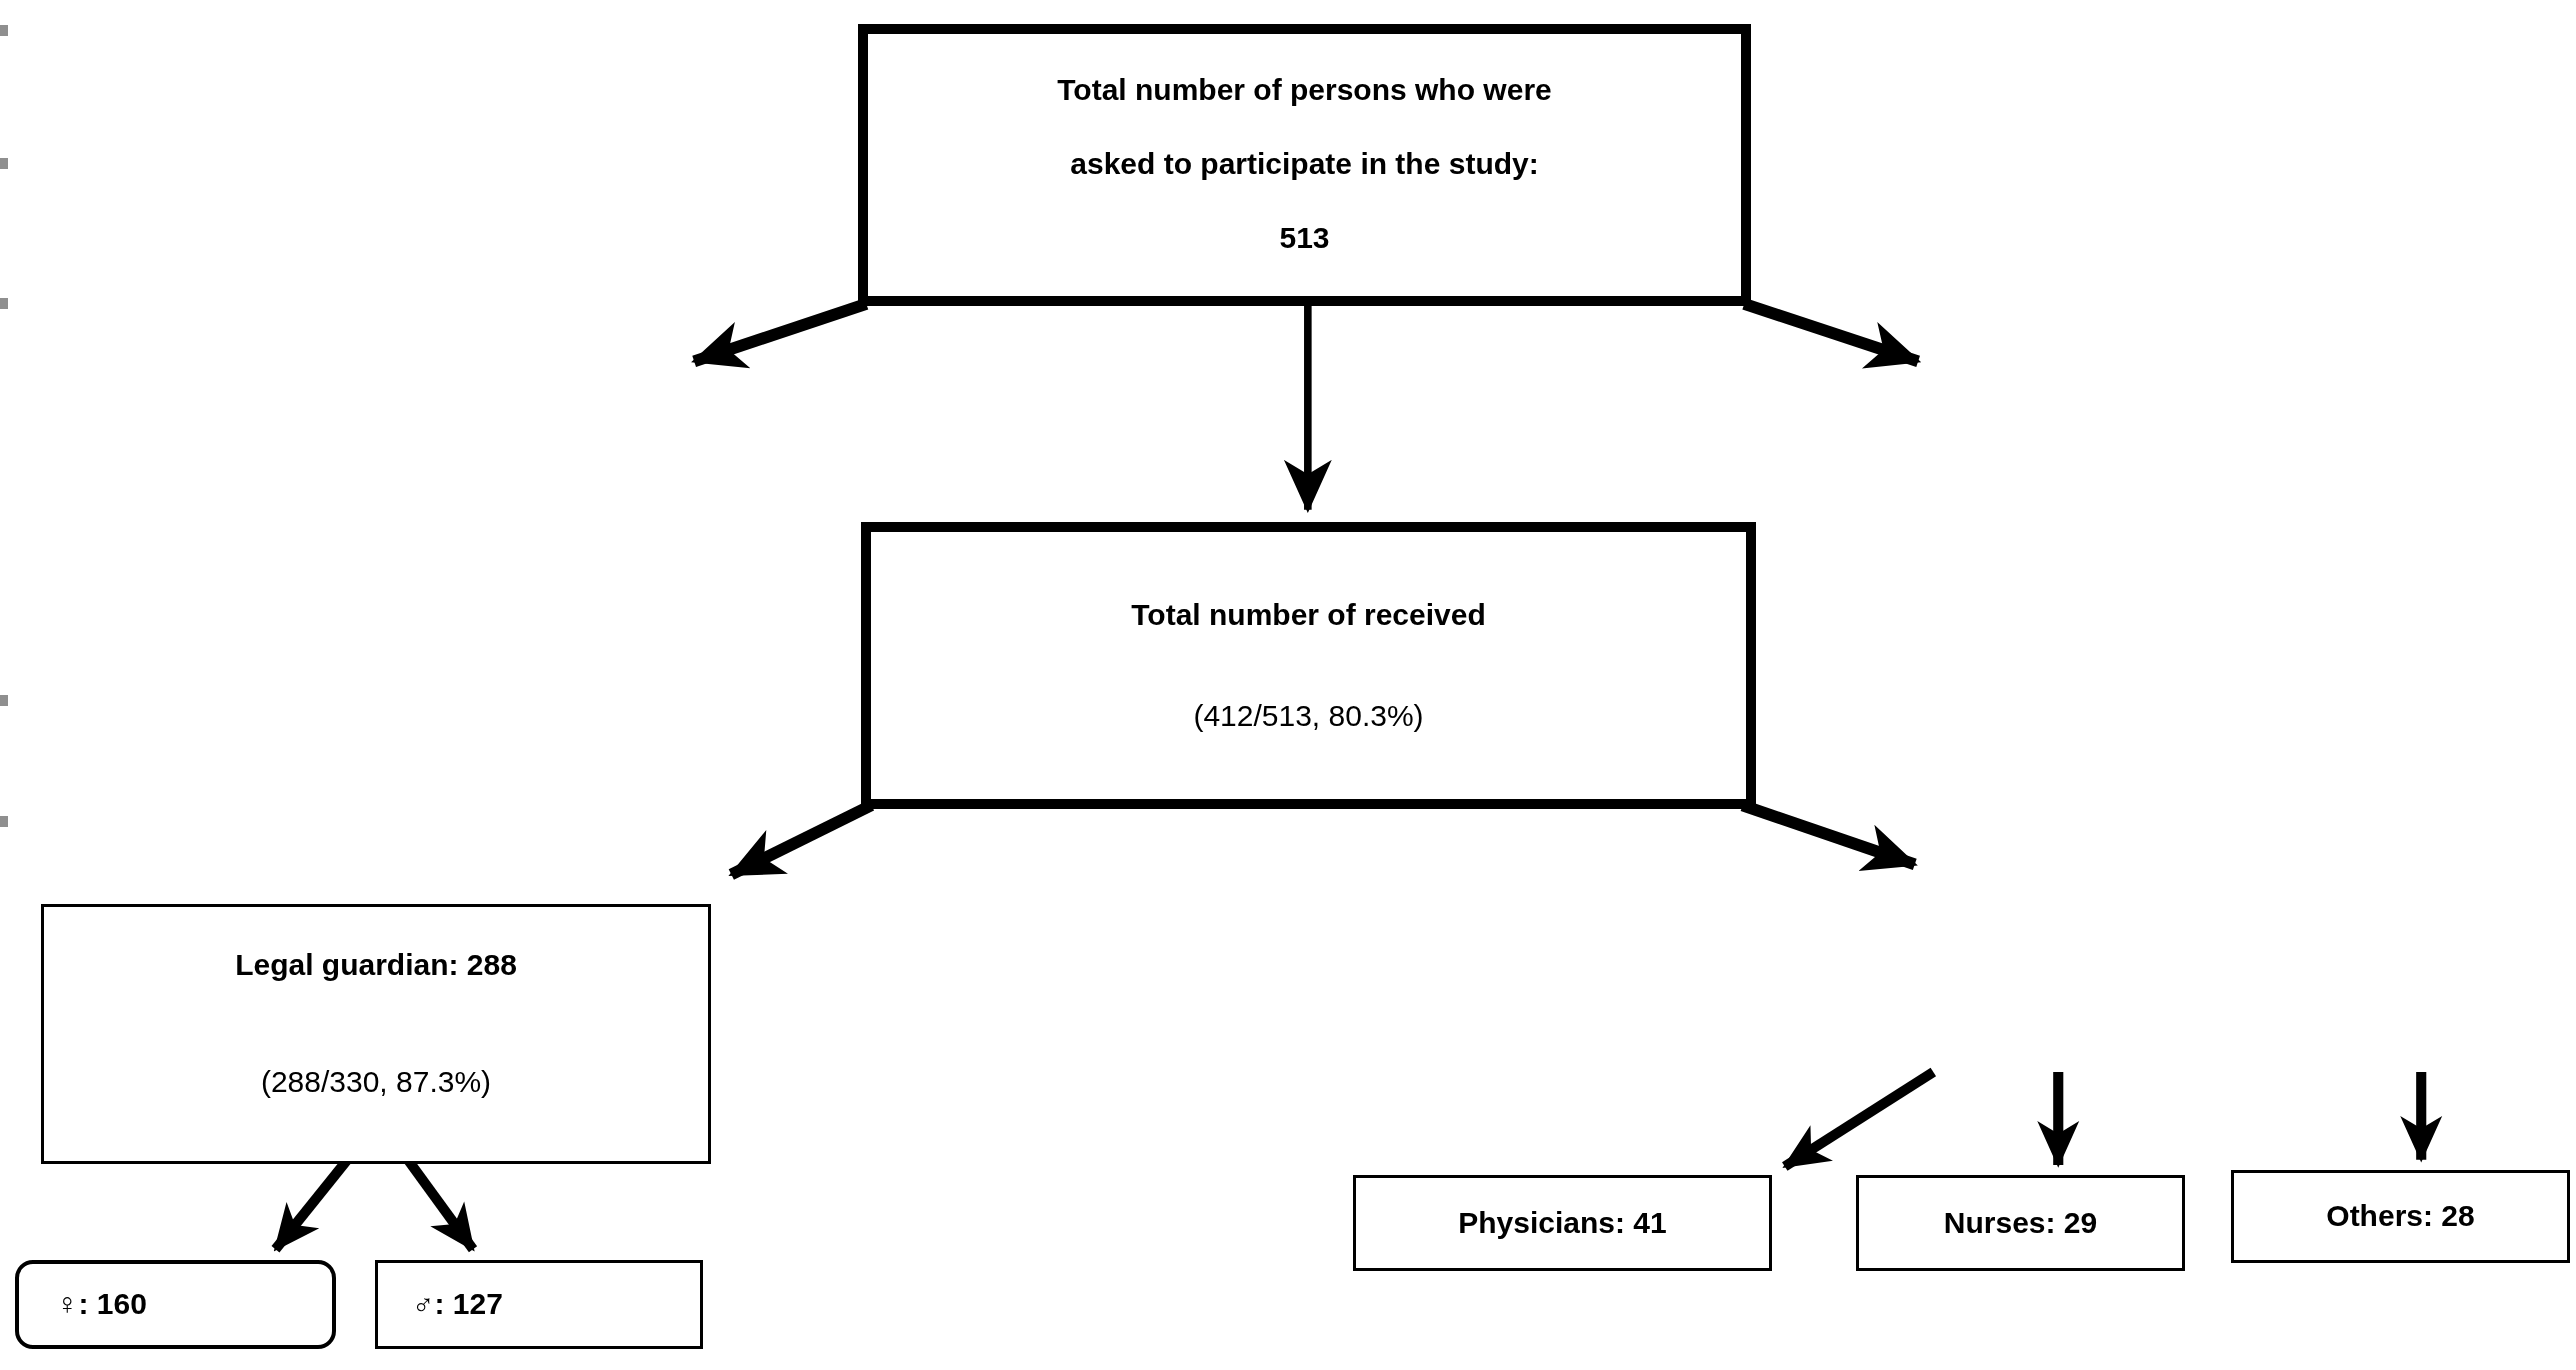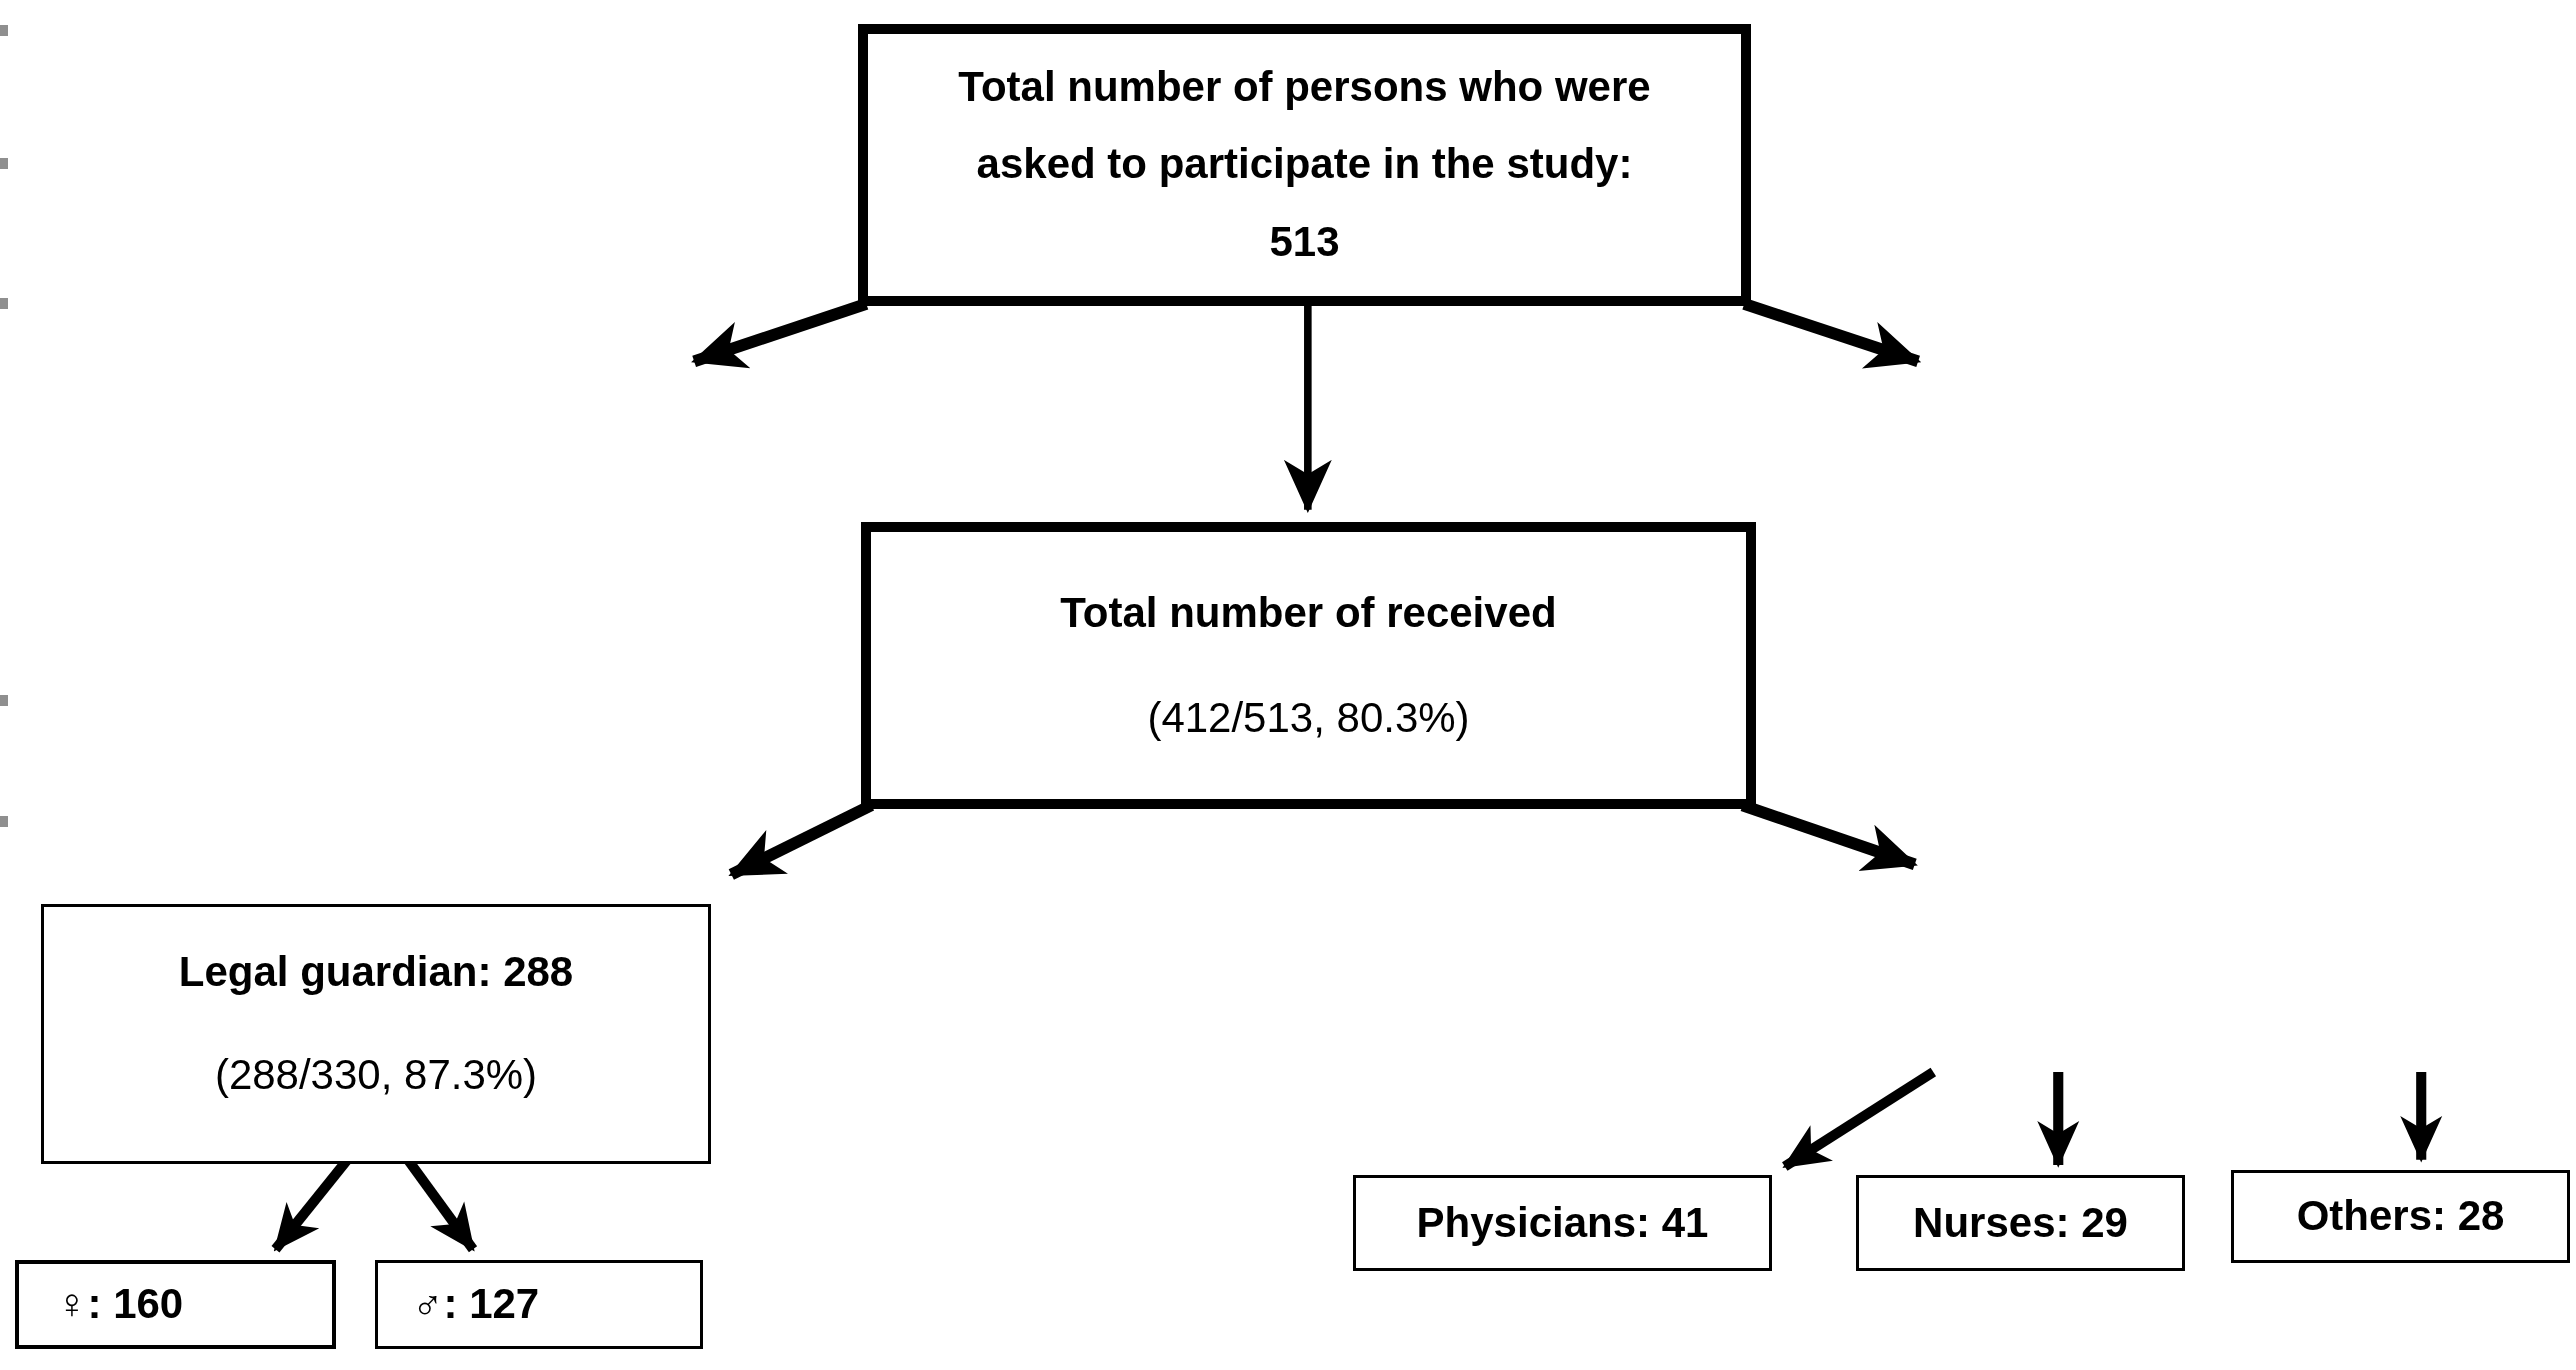--- a/index.html
+++ b/index.html
@@ -13,35 +13,35 @@
   }
   .edges{position:absolute;left:0;top:0;width:2576px;height:1370px;pointer-events:none;}
   .node{
     position:absolute;
     box-sizing:border-box;
     background:#ffffff;
     border:3.4px solid #000;
     display:flex;flex-direction:column;
     align-items:center;justify-content:center;
     text-align:center;
-    font-size:42px;
+    font-size:30px;
     line-height:1.15;
   }
   .node .l{display:block;white-space:nowrap;}
   .b{font-weight:700;}
   .r{font-weight:400;}
   .box-thick{border-width:10px;}
 
   #n-total     {left:858px;top:23.6px;  width:893px;height:282px;justify-content:space-evenly;}
   #n-lg330     {left:13.5px;  top:350px; width:667px; height:99px;}
   #n-staff183  {left:1928px;top:350px; width:605px; height:97px;}
   #n-received  {left:861px;top:522px; width:895px;height:287px;justify-content:space-evenly;}
   #n-lg288     {left:41px;  top:904px;width:670px; height:260px;justify-content:space-between;padding:41px 17px 62px 17px;}
   #n-staff124  {left:1925px;top:870px;width:620px; height:204px;justify-content:space-between;padding:27px 17px 49px 17px;}
-  #n-female    {left:15px;  top:1260px;width:321px; height:89px;align-items:flex-start;padding-left:37px;border-width:4.2px;}
+  #n-female    {left:15px;  top:1260px;width:321px; height:89px;align-items:flex-start;padding-left:37px;border-width:4.2px;border-radius:18px;}
   #n-male      {left:375px; top:1260px;width:328px; height:89px;align-items:flex-start;padding-left:34px;}
   #n-physicians{left:1353px;top:1175px;width:419px; height:96px;}
   #n-nurses    {left:1856px;top:1175px;width:329px; height:96px;}
   #n-others    {left:2231px;top:1170px;width:339px; height:93px;}
 
   .margin-mark{
     position:absolute;left:0;width:7.6px;height:11px;
     background:#8f8f8f;
   }
 </style>

